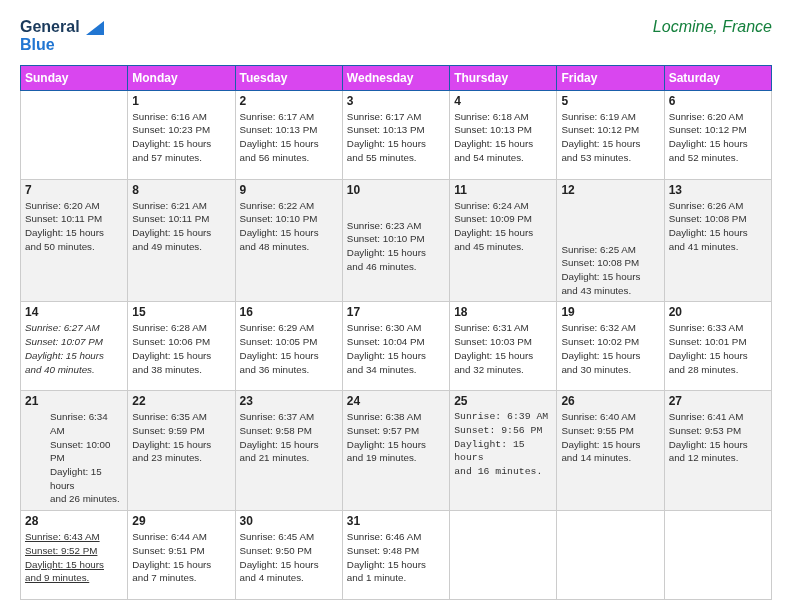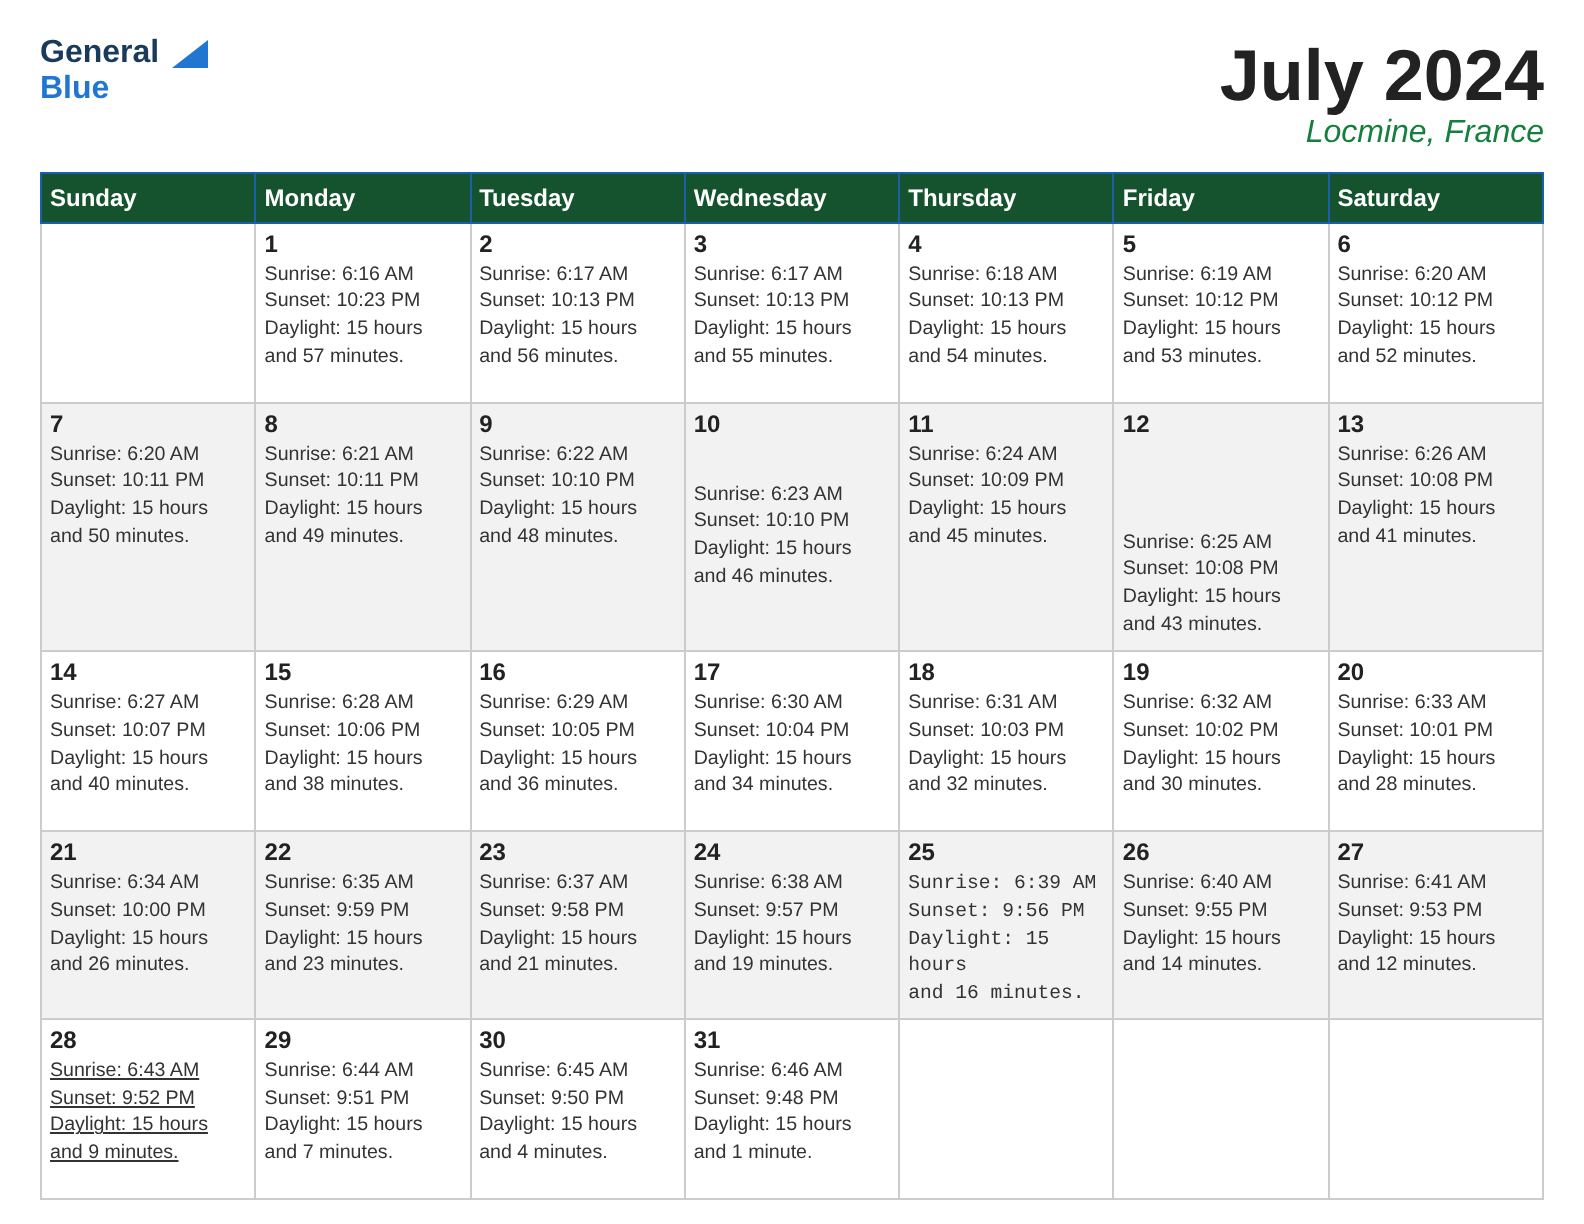--- a/index.html
+++ b/index.html
@@ -42,21 +42,21 @@
       color: #15803d;
       font-style: italic;
     }
     .calendar {
       flex: 1;
       border-collapse: collapse;
       width: 100%;
       font-size: 10.5px;
     }
     .calendar th {
-      background: #14532d;
+      background: #d946ef;
       color: #fff;
       font-size: 12px;
       font-weight: bold;
       padding: 5px 4px;
       text-align: left;
       border: 1px solid #1a5faa;
     }
     .calendar td {
       border: 1px solid #ccc;
       vertical-align: top;
@@ -89,21 +89,20 @@
   <div style="display:flex;flex-direction:column;line-height:1.15;">
     <span style="font-size:16px;font-weight:bold;color:#1a3a5c;">General
       <svg width="18" height="14" viewBox="0 0 18 14" style="vertical-align:middle;margin-left:2px;">
         <polygon points="0,14 18,0 18,14" fill="#2176d2"></polygon>
       </svg>
     </span>
     <span style="font-size:16px;font-weight:bold;color:#2176d2;">Blue</span>
   </div>
 </div>
     <div class="title-block">
-      <div class="month-title">July 2024</div>
       <div class="location-title">Locmine, France</div>
     </div>
   </div>
 
   <table class="calendar">
     <thead>
       <tr>
         <th>Sunday</th>
         <th>Monday</th>
         <th>Tuesday</th>
@@ -206,21 +205,21 @@
             <span class="day-num">13</span>
             <div class="day-info" style="white-space: pre-line;">Sunrise: 6:26 AM
 Sunset: 10:08 PM
 Daylight: 15 hours
 and 41 minutes.</div>
           </td>
         </tr>
         <tr class="row-white">
           <td>
             <span class="day-num">14</span>
-            <div class="day-info" style="white-space: pre-line;">Sunrise: 6:27 AM
+            <div class="day-info" style="white-space: pre-line; font-style: italic;">Sunrise: 6:27 AM
 Sunset: 10:07 PM
 Daylight: 15 hours
 and 40 minutes.</div>
           </td>
           <td>
             <span class="day-num">15</span>
             <div class="day-info" style="white-space: pre-line;">Sunrise: 6:28 AM
 Sunset: 10:06 PM
 Daylight: 15 hours
 and 38 minutes.</div>
@@ -257,21 +256,21 @@
             <span class="day-num">20</span>
             <div class="day-info" style="white-space: pre-line;">Sunrise: 6:33 AM
 Sunset: 10:01 PM
 Daylight: 15 hours
 and 28 minutes.</div>
           </td>
         </tr>
         <tr class="row-shaded">
           <td>
             <span class="day-num">21</span>
-            <div class="day-info" style="white-space: pre-line;">Sunrise: 6:34 AM
+            <div class="day-info" style="white-space: pre-line; margin-left: 25px;">Sunrise: 6:34 AM
 Sunset: 10:00 PM
 Daylight: 15 hours
 and 26 minutes.</div>
           </td>
           <td>
             <span class="day-num">22</span>
             <div class="day-info" style="white-space: pre-line;">Sunrise: 6:35 AM
 Sunset: 9:59 PM
 Daylight: 15 hours
 and 23 minutes.</div>

